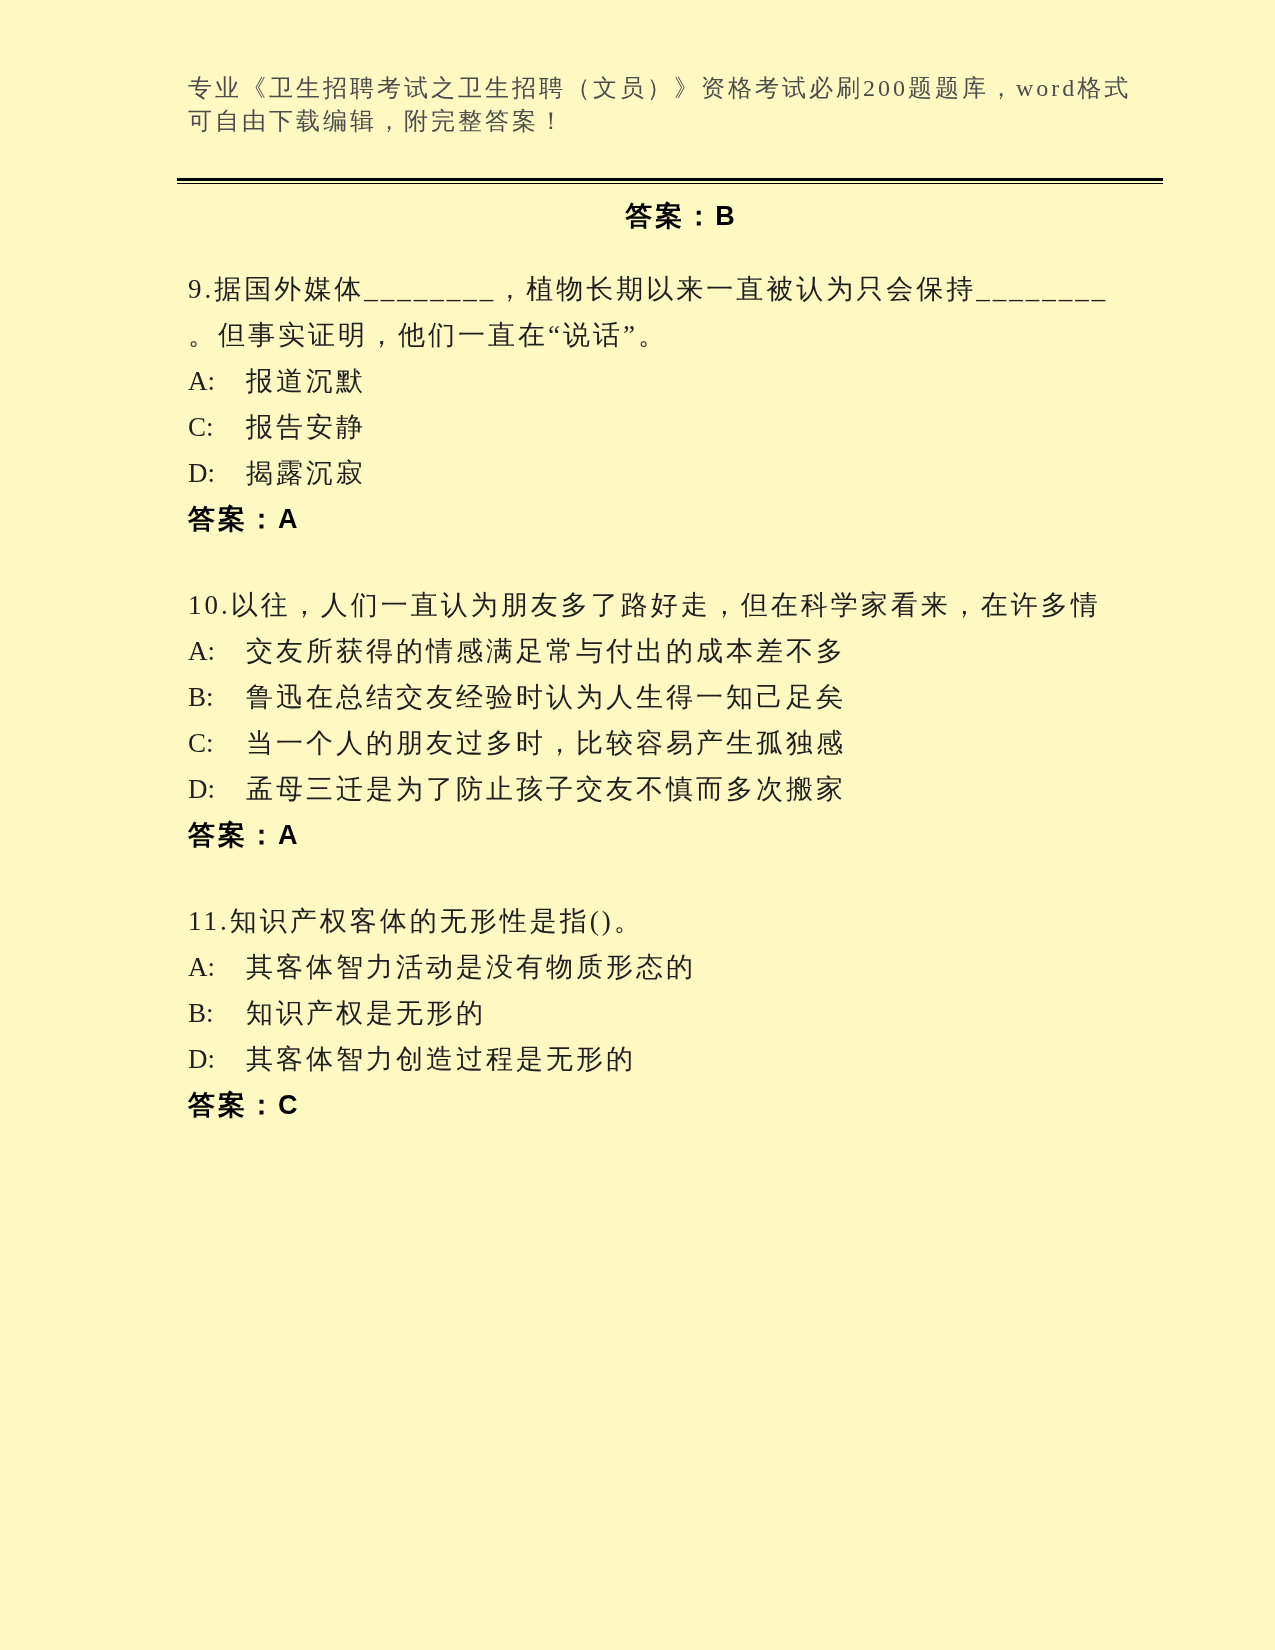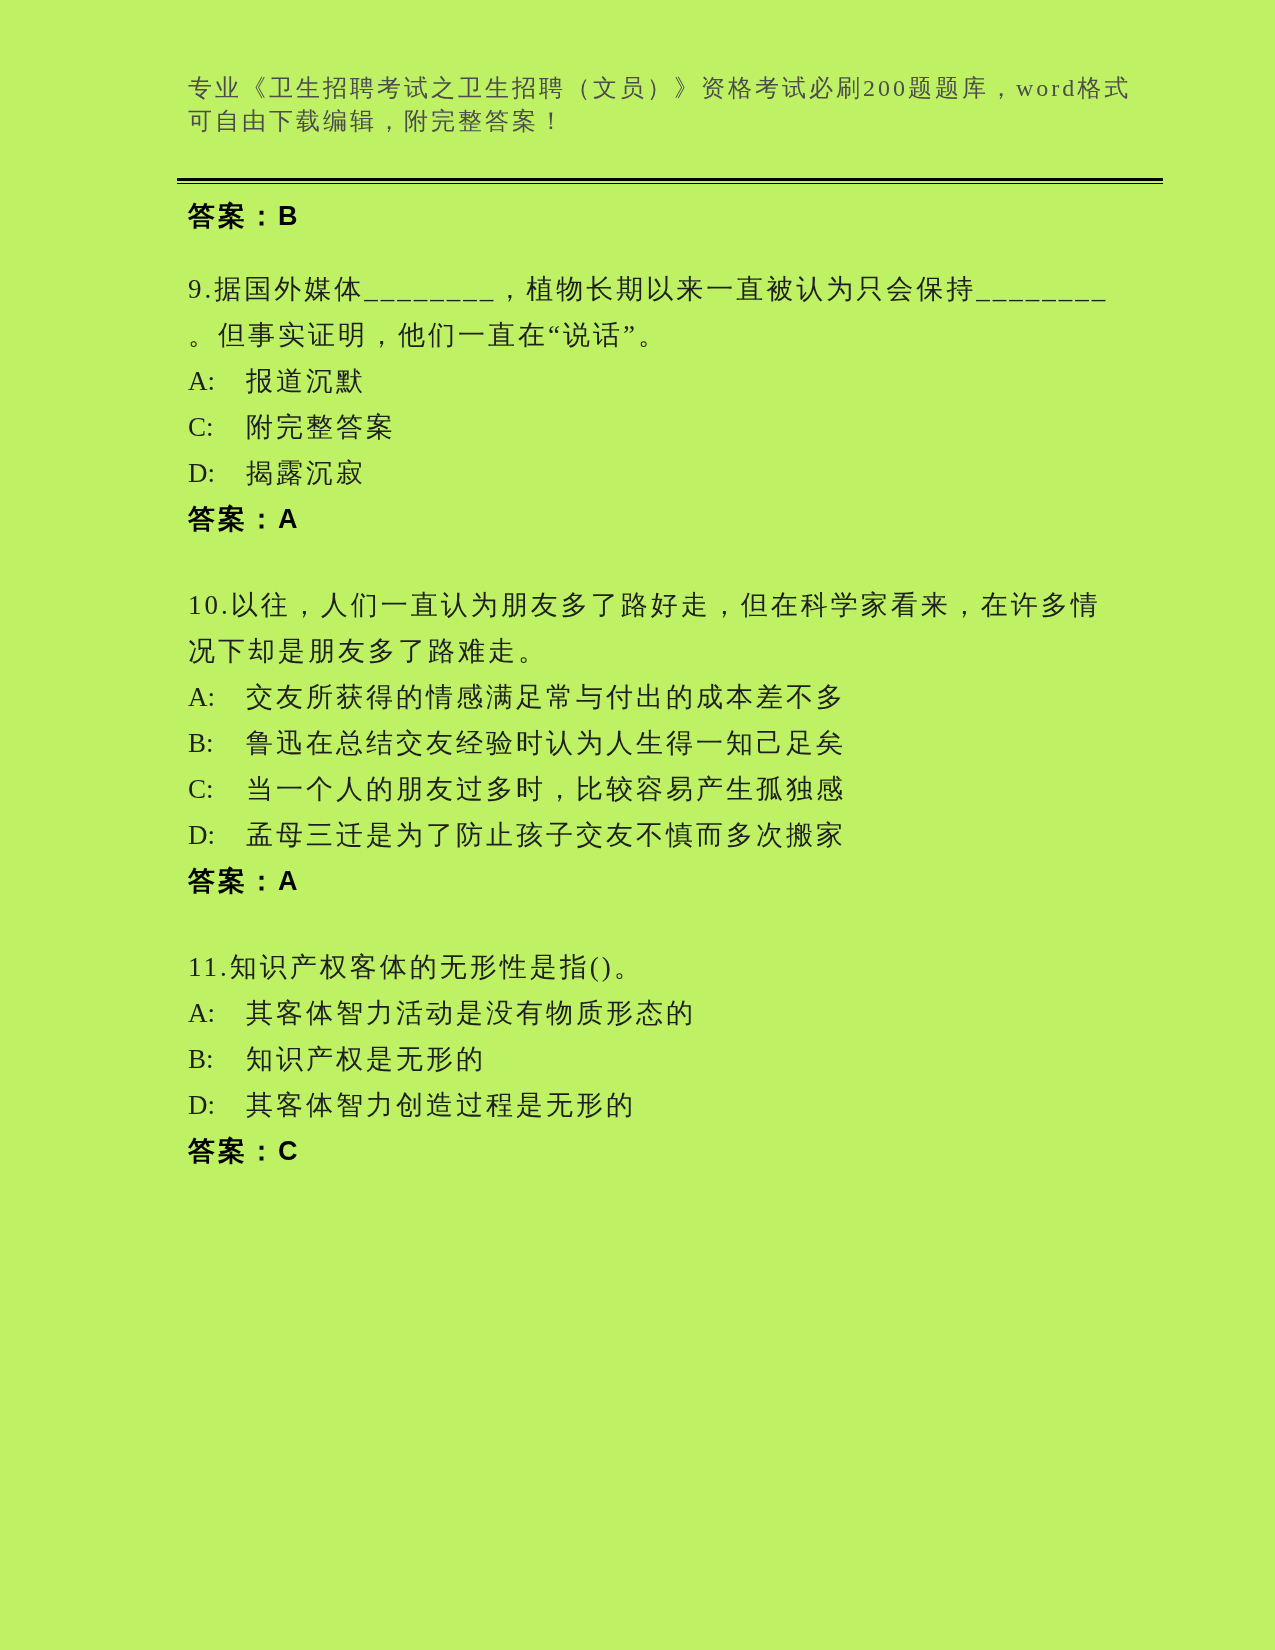--- a/index.html
+++ b/index.html
@@ -5,21 +5,21 @@
   html, body {
     margin: 0;
     padding: 0;
     background: #ffffff;
   }
   .page {
     position: relative;
     width: 1275px;
     height: 1650px;
     margin: 0 auto;
-    background: #bef264;
+    background: #fef9c3;
     box-sizing: border-box;
     padding: 72px 100px 0 188px;
     overflow: hidden;
     font-family: "Liberation Serif", "DejaVu Serif", serif;
     color: #1f1f1f;
   }
   .header {
     color: #4c4c4c;
     font-size: 24px;
     line-height: 33px;
@@ -37,21 +37,21 @@
   p { margin: 0; }
   .answer {
     font-family: "Liberation Sans", "DejaVu Sans", sans-serif;
     font-weight: 700;
     color: #000;
     font-size: 27px;
     line-height: 46px;
     letter-spacing: 3px;
     white-space: nowrap;
   }
-  .intro-answer { margin-top: 9px; }
+  .intro-answer { margin-top: 9px; text-align: center; }
   .question { margin-top: 40px; }
   .question:first-child { margin-top: 27px; }
   .qline, .opt {
     font-size: 27px;
     line-height: 46px;
     letter-spacing: 3px;
     white-space: nowrap;
     color: #1f1f1f;
   }
   .opt-label {
@@ -77,27 +77,26 @@
 
   <p class="answer intro-answer">
     <span>答案：</span><span>B</span>
   </p>
 
   <div id="questions">
       <div class="question">
         <p class="qline">9.据国外媒体________，植物长期以来一直被认为只会保持________</p>
         <p class="qline">。但事实证明，他们一直在“说话”。</p>
         <p class="opt"><span class="opt-label">A:</span><span>报道沉默</span></p>
-        <p class="opt"><span class="opt-label">C:</span><span>附完整答案</span></p>
+        <p class="opt"><span class="opt-label">C:</span><span>报告安静</span></p>
         <p class="opt"><span class="opt-label">D:</span><span>揭露沉寂</span></p>
         <p class="answer"><span>答案：</span><span>A</span></p>
       </div>
       <div class="question">
         <p class="qline">10.以往，人们一直认为朋友多了路好走，但在科学家看来，在许多情</p>
-        <p class="qline">况下却是朋友多了路难走。</p>
         <p class="opt"><span class="opt-label">A:</span><span>交友所获得的情感满足常与付出的成本差不多</span></p>
         <p class="opt"><span class="opt-label">B:</span><span>鲁迅在总结交友经验时认为人生得一知己足矣</span></p>
         <p class="opt"><span class="opt-label">C:</span><span>当一个人的朋友过多时，比较容易产生孤独感</span></p>
         <p class="opt"><span class="opt-label">D:</span><span>孟母三迁是为了防止孩子交友不慎而多次搬家</span></p>
         <p class="answer"><span>答案：</span><span>A</span></p>
       </div>
       <div class="question">
         <p class="qline">11.知识产权客体的无形性是指()。</p>
         <p class="opt"><span class="opt-label">A:</span><span>其客体智力活动是没有物质形态的</span></p>
         <p class="opt"><span class="opt-label">B:</span><span>知识产权是无形的</span></p>

